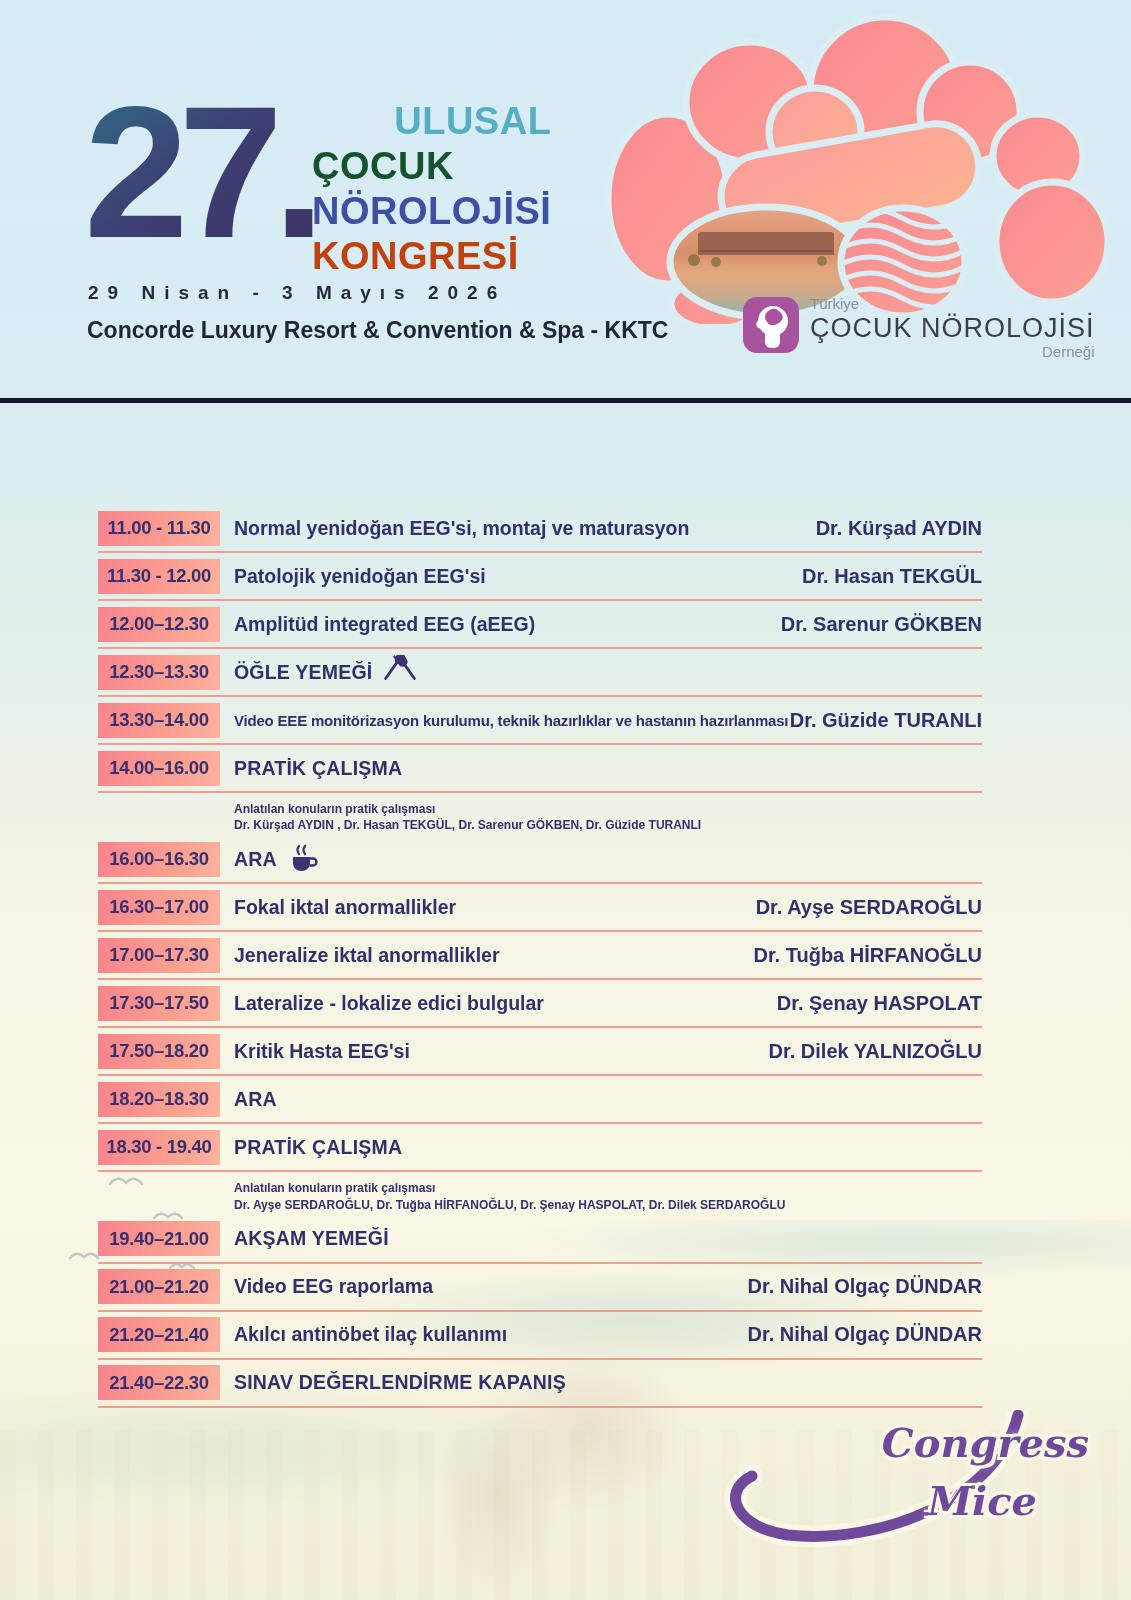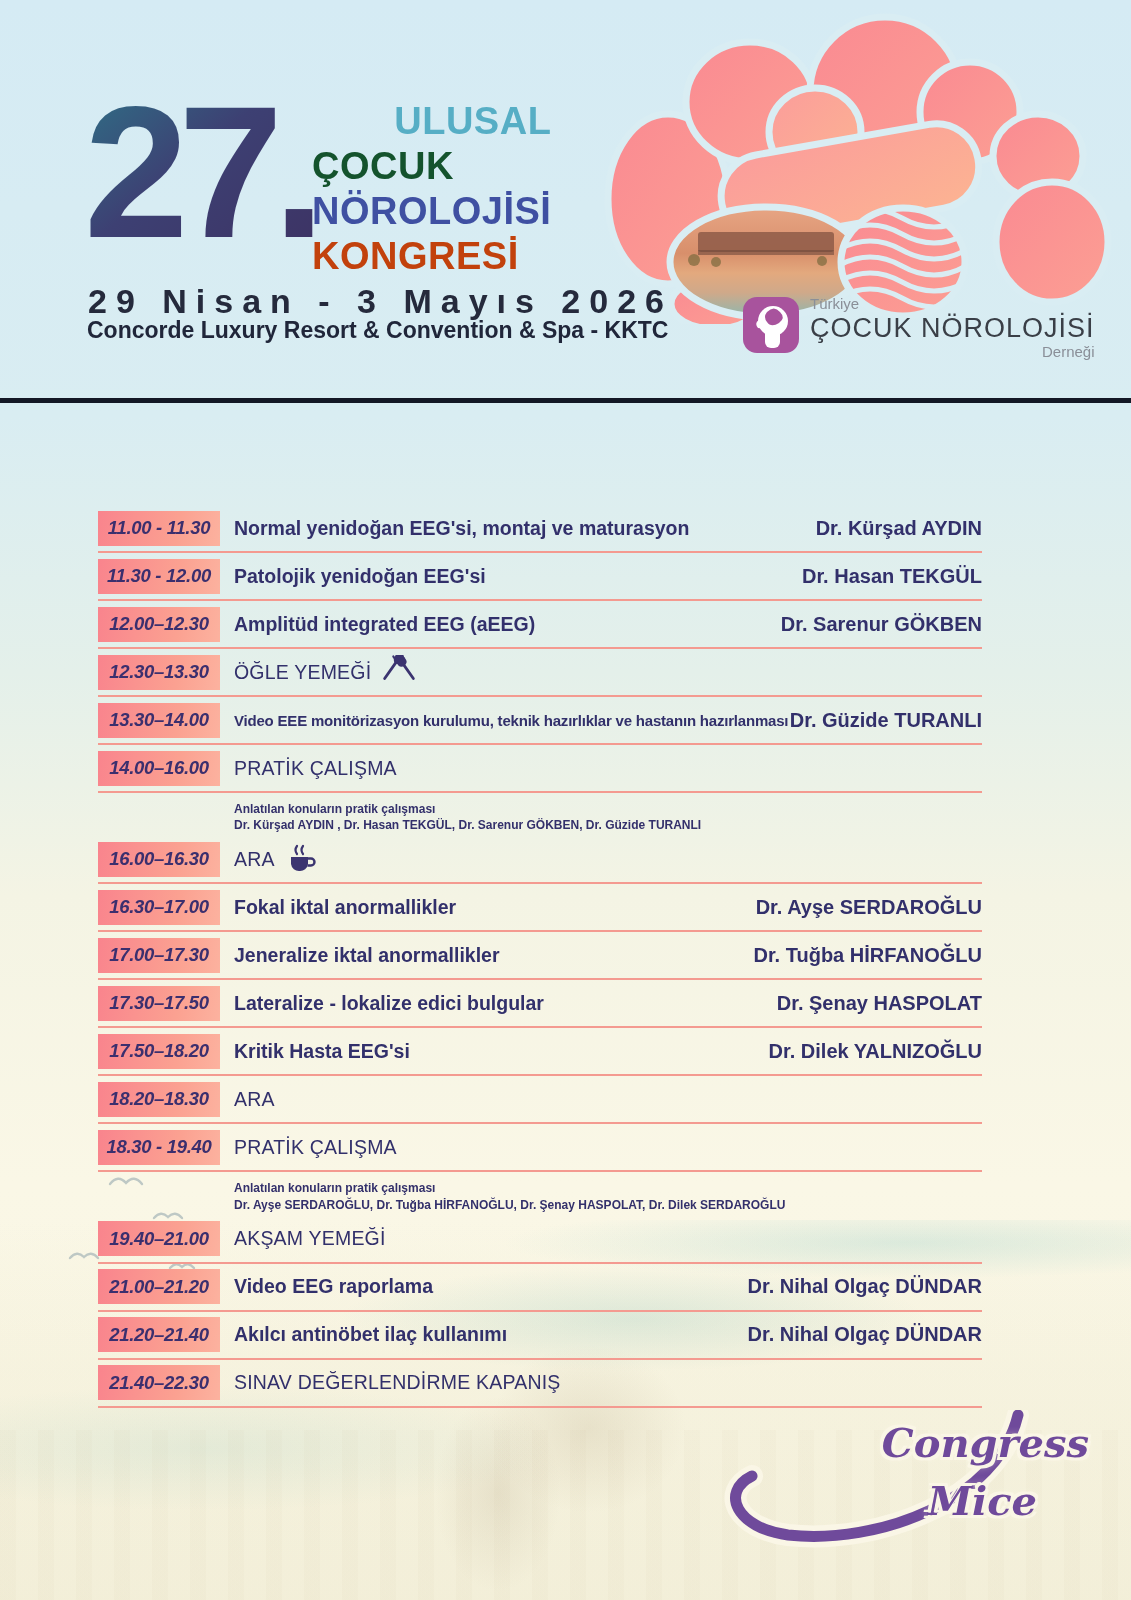--- a/index.html
+++ b/index.html
@@ -12,45 +12,45 @@
 
   
   .logo27{
     position:absolute;left:84px;top:78px;line-height:1;
     font-size:188px;font-weight:bold;letter-spacing:-10px;
     background:linear-gradient(140deg,#2e7287 0%,#3d4073 45%,#3d3263 100%);
     -webkit-background-clip:text;background-clip:text;color:transparent;
   }
   .congress-lines{position:absolute;left:312px;top:102px;display:flex;flex-direction:column;gap:7px;}
   .congress-lines div{font-size:38px;font-weight:bold;letter-spacing:.5px;line-height:1;white-space:nowrap;}
-  .date{position:absolute;left:88px;top:282px;font-size:34px;font-weight:bold;letter-spacing:9px;color:#252a3c;white-space:nowrap;}
+  .date{position:absolute;left:88px;top:282px;font-size:19px;font-weight:bold;letter-spacing:9px;color:#252a3c;white-space:nowrap;}
   .venue{position:absolute;left:87px;top:317px;font-size:23px;font-weight:bold;color:#20263a;white-space:nowrap;}
 
   .brain{position:absolute;left:598px;top:4px;width:525px;height:320px;}
   .assoc{position:absolute;left:742px;top:296px;display:flex;align-items:flex-start;gap:10px;}
   .assoc-text{display:flex;flex-direction:column;}
   .assoc-country{font-size:15px;color:#8a8f98;line-height:1.1;}
   .assoc-name{font-size:27px;color:#3a3f47;letter-spacing:1px;font-weight:normal;line-height:1.15;white-space:nowrap;}
   .assoc-suffix{font-size:15px;color:#8a8f98;text-align:right;line-height:1.1;}
 
   .divider{position:absolute;left:0;right:0;top:398px;height:5px;background:#131826;}
 
   .page-title{position:absolute;left:94px;top:418px;font-size:55px;font-weight:bold;color:#3a3182;letter-spacing:-.5px;white-space:nowrap;}
 
   
   .schedule{position:absolute;left:98px;top:512px;width:884px;z-index:2;}
   .srow{margin-bottom:7px;padding-bottom:7px;border-bottom:2px solid #f49a90;}
   .srow-inner{display:flex;align-items:center;height:32px;}
   .badge{
     flex:none;width:122px;height:35px;display:flex;align-items:center;justify-content:center;
     background:linear-gradient(100deg,#f9848d 0%,#fba191 65%,#fcb29f 100%);
-    font-size:18.5px;font-weight:bold;color:#3b2f6e;letter-spacing:-.3px;white-space:nowrap;font-style:italic;
+    font-size:18.5px;font-weight:bold;color:#3b2f6e;letter-spacing:-.3px;white-space:nowrap;
   }
   .title{margin-left:14px;font-size:19.5px;font-weight:600;color:#32306b;white-space:nowrap;}
-  .title.emph{font-weight:normal;letter-spacing:.2px;}
+  .title.emph{font-weight:bold;letter-spacing:.2px;}
   .title.compact{font-size:15px;letter-spacing:-.2px;}
   .speaker{margin-left:auto;font-size:20px;font-weight:bold;color:#32306b;white-space:nowrap;}
   .row-icon{display:none;margin-left:10px;align-items:center;}
   .snote{margin:8px 0 10px 136px;font-size:12px;line-height:1.35;color:#33306b;font-weight:600;}
 
   
   .scenery{
     position:absolute;left:0;right:0;bottom:0;height:380px;z-index:0;
     background:
       radial-gradient(620px 55px at 80% 6%,rgba(150,205,200,.30),transparent 65%),

